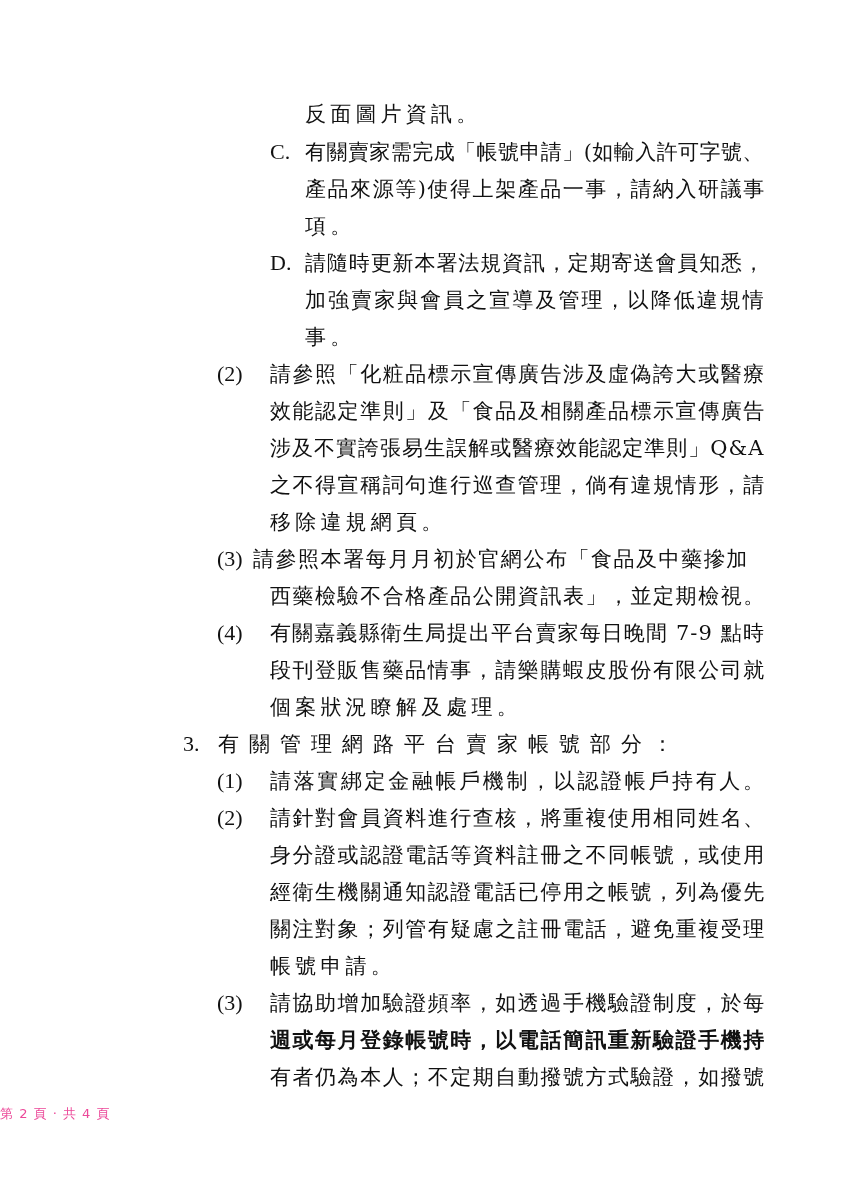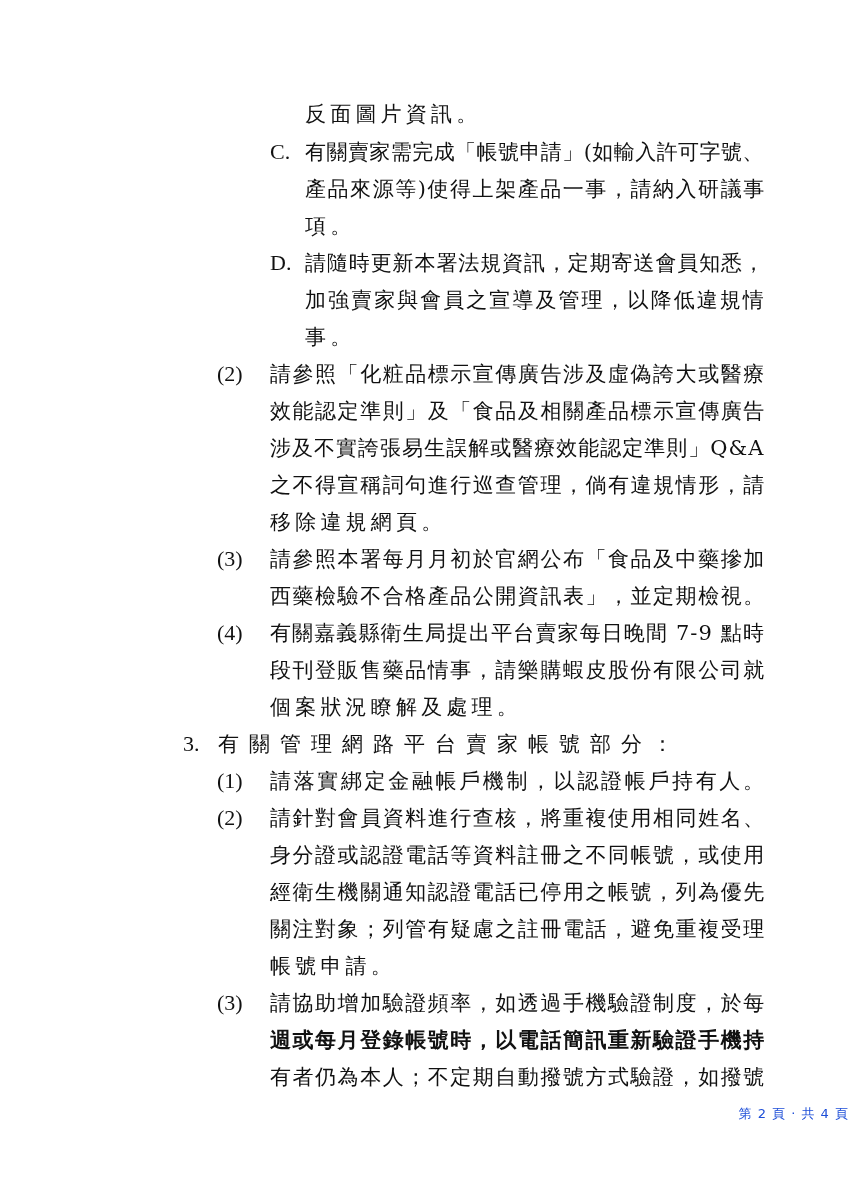--- a/index.html
+++ b/index.html
@@ -33,24 +33,24 @@
       font-family: "Liberation Serif", "DejaVu Serif", serif;
       font-size: 22px;
       line-height: 26px;
       white-space: nowrap;
     }
     .footer {
       position: absolute;
       left: 0;
       width: 849px;
       top: 1105px;
-      text-align: right;
+      text-align: left;
       font-family: "DejaVu Sans", "Liberation Sans", sans-serif;
       font-size: 13px;
-      color: #1d4ed8;
+      color: #ec4899;
       letter-spacing: 1px;
     }
   </style>
 </head>
 <body>
 
 <div class="page">
 
   <div class="line" style="left:305px;top:101px;">反面圖片資訊。</div>
 
@@ -65,21 +65,21 @@
   <div class="line" style="left:305px;top:324px;">事。</div>
 
   <div class="label" style="left:217px;top:361px;">(2)</div>
   <div class="line" style="left: 270px; top: 361px; letter-spacing: 1.53333px;">請參照「化粧品標示宣傳廣告涉及虛偽誇大或醫療</div>
   <div class="line" style="left: 270px; top: 398px; letter-spacing: 1.53333px; text-align: right;">效能認定準則」及「食品及相關產品標示宣傳廣告</div>
   <div class="line" style="left: 270px; top: 435px; letter-spacing: 1.01818px;">涉及不實誇張易生誤解或醫療效能認定準則」Q&amp;A</div>
   <div class="line" style="left: 270px; top: 472px; letter-spacing: 1.53333px;">之不得宣稱詞句進行巡查管理，倘有違規情形，請</div>
   <div class="line" style="left:270px;top:509px;">移除違規網頁。</div>
 
   <div class="label" style="left:217px;top:546px;">(3)</div>
-  <div class="line" style="left: 270px; top: 546px; letter-spacing: 1.53333px;">請參照本署每月月初於官網公布「食品及中藥摻加</div>
+  <div class="line" style="left: 253px; top: 546px; letter-spacing: 1.53333px;">請參照本署每月月初於官網公布「食品及中藥摻加</div>
   <div class="line" style="left: 270px; top: 583px; letter-spacing: 1.53333px;">西藥檢驗不合格產品公開資訊表」，並定期檢視。</div>
 
   <div class="label" style="left:217px;top:620px;">(4)</div>
   <div class="line" style="left: 270px; top: 620px; letter-spacing: 1.11667px;">有關嘉義縣衛生局提出平台賣家每日晚間 7-9 點時</div>
   <div class="line" style="left: 270px; top: 657px; letter-spacing: 1.53333px;">段刊登販售藥品情事，請樂購蝦皮股份有限公司就</div>
   <div class="line" style="left:270px;top:694px;">個案狀況瞭解及處理。</div>
 
   <div class="label" style="left:183px;top:731px;">3.</div>
   <div class="line" style="left: 218px; top: 731px; letter-spacing: 10px;">有關管理網路平台賣家帳號部分：</div>
 

